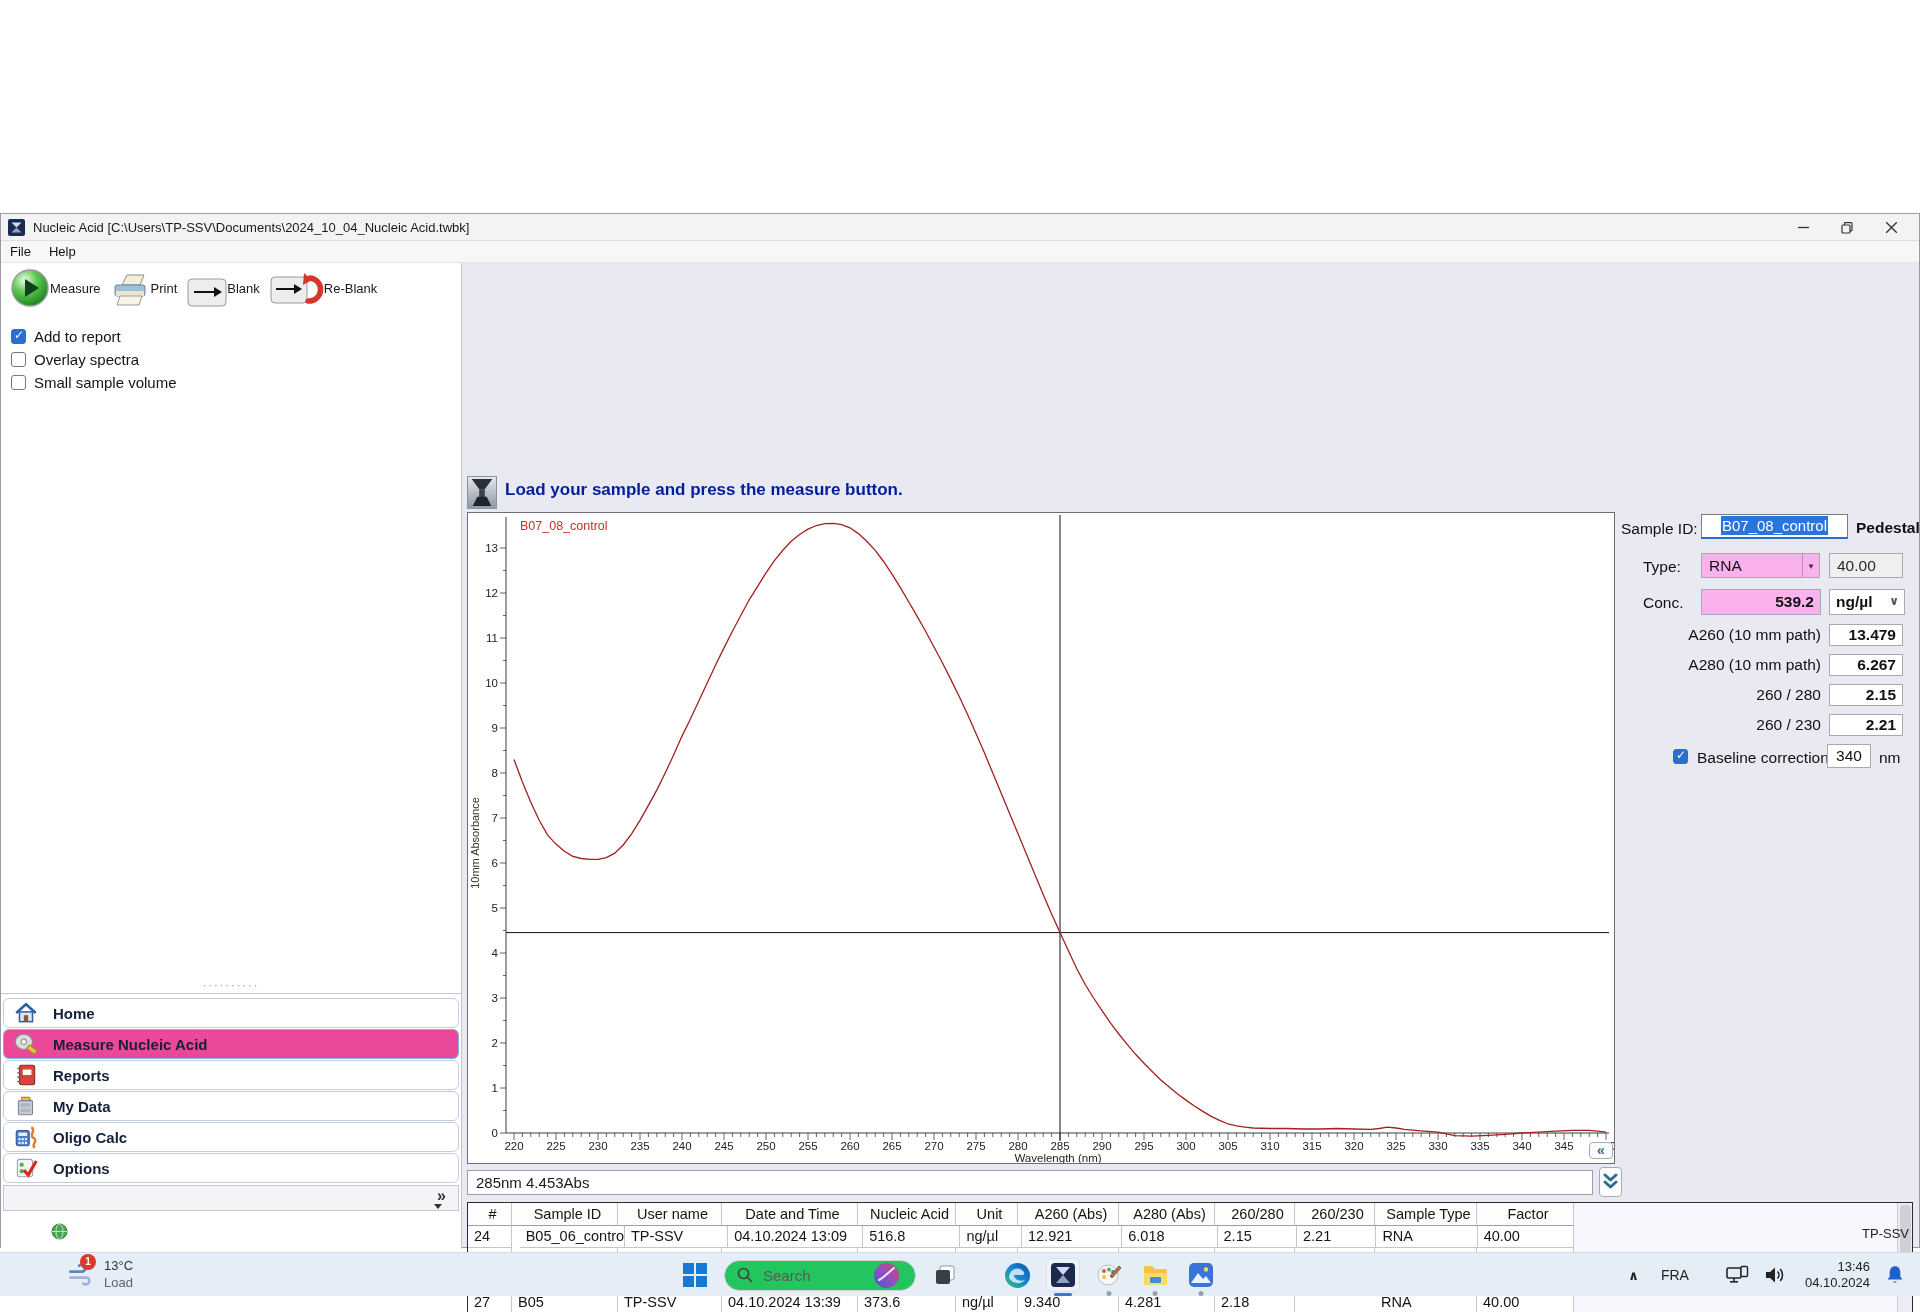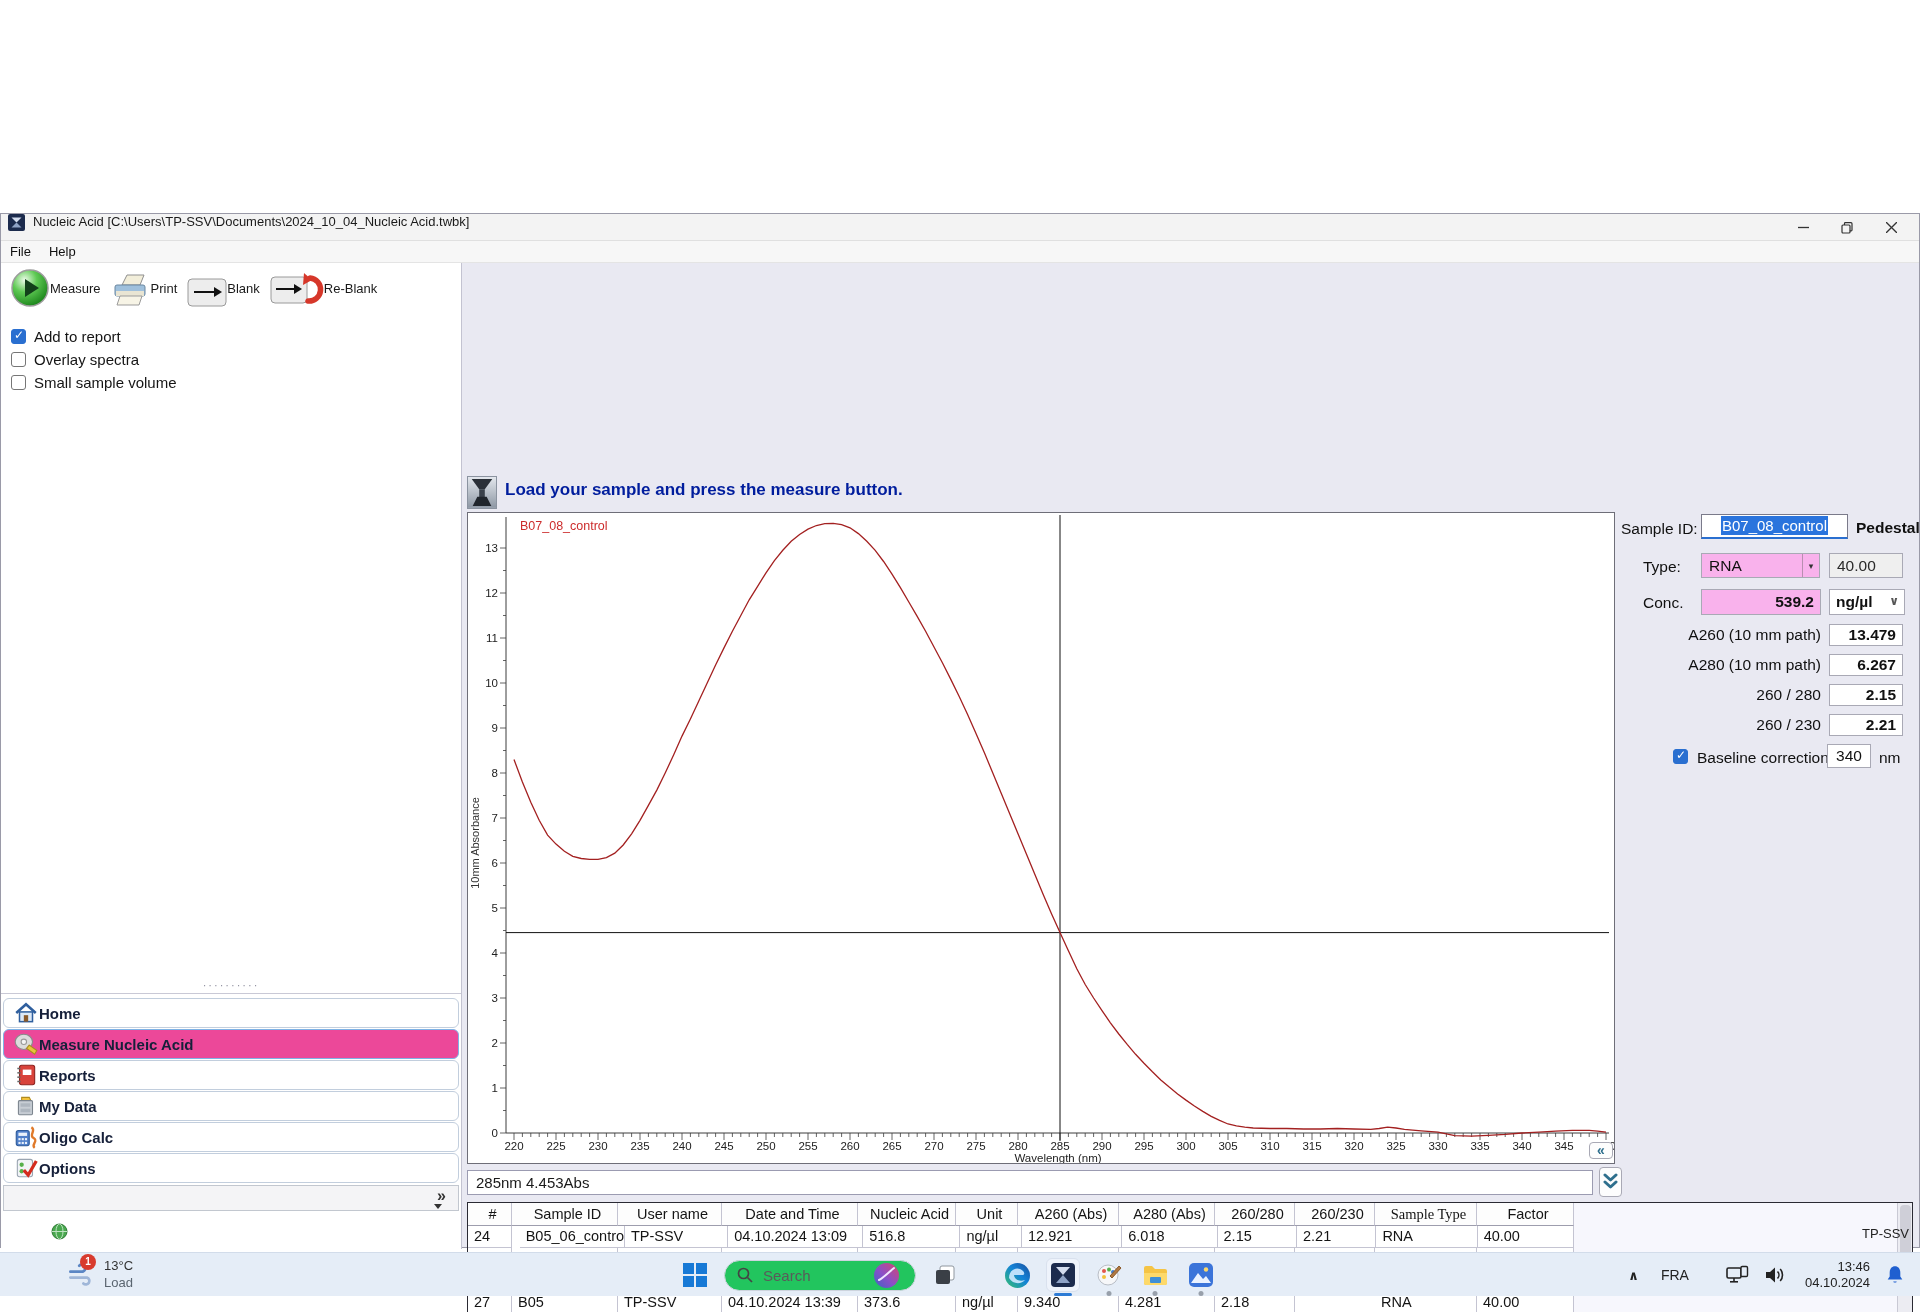--- a/index.html
+++ b/index.html
@@ -2,21 +2,21 @@
 <html><head>
 <meta charset="utf-8">
 <style>
   html,body{margin:0;padding:0;background:#fff;}
   *{box-sizing:border-box;}
   body{font-family:"Liberation Sans","DejaVu Sans",sans-serif;color:#111;}
   #canvas{position:relative;width:1920px;height:1312px;background:#fff;overflow:hidden;}
 
   
   #app-window{position:absolute;left:0;top:213px;width:1920px;height:1035px;background:#e9e9f2;border:1px solid #9a9aa8;}
-  #titlebar{position:absolute;left:0;top:0;width:100%;height:27px;background:#f3f3f3;border-bottom:1px solid #e0e0e0;display:flex;align-items:flex-start;}
+  #titlebar{position:absolute;left:0;top:0;width:100%;height:27px;background:#f3f3f3;border-bottom:1px solid #e0e0e0;display:flex;align-items:center;}
   #titlebar .app-ico{margin-left:7px;width:17px;height:17px;}
   #title-text{margin-left:8px;font-size:13px;color:#1a1a1a;}
   .win-btns{position:absolute;right:6px;top:0;height:27px;display:flex;}
   .win-btn{width:44px;height:27px;display:flex;align-items:center;justify-content:center;}
   #menubar{position:absolute;left:0;top:27px;width:100%;height:22px;background:#f7f7f7;border-bottom:1px solid #e4e4e4;display:flex;align-items:center;font-size:13px;}
   .menu-item{padding:0 9px;height:100%;display:flex;align-items:center;}
 
   
   #left-panel{position:absolute;left:0;top:49px;width:461px;height:986px;background:#fff;border-right:1px solid #c3c3d1;}
   #toolbar{position:absolute;left:4px;top:3px;display:flex;align-items:flex-start;}
@@ -28,21 +28,21 @@
   .chk{width:15px;height:15px;border:1px solid #767676;border-radius:3px;background:#fff;margin-right:8px;position:relative;flex:0 0 15px;}
   .chk.on{background:#2a6fd0;border-color:#2a6fd0;}
   .chk.on::after{content:'✓';position:absolute;left:2px;top:-2px;color:#fff;font-size:12px;font-weight:bold;}
   #drag-dots{position:absolute;left:0;top:718px;width:100%;text-align:center;color:#8f8f9f;font-size:11px;letter-spacing:2px;line-height:8px;}
 
   
   #sidebar{position:absolute;left:0;top:730px;width:100%;border-top:1px solid #c9c9d6;padding-top:3px;}
   .nav-item{position:relative;margin:1px 2px;height:30px;border:1px solid #c2cedd;border-radius:6px;background:#fff;display:flex;align-items:center;}
   .nav-item.active{background:#ec4899;border-color:#7fb2e5;}
   .nav-item .nav-ico{margin-left:9px;width:26px;height:26px;}
-  .nav-item .nav-lbl{font-size:15px;font-weight:bold;color:#16203a;}
+  .nav-item .nav-lbl{margin-left:14px;font-size:15px;font-weight:bold;color:#16203a;}
   #nav-more{margin:2px 2px 0 2px;height:26px;border:1px solid #c2c7cf;background:#f4f4f6;position:relative;}
   #nav-more .chevrons{position:absolute;right:12px;top:1px;font-size:16px;font-weight:bold;color:#333;}
   #nav-more .tri{position:absolute;right:16px;top:18px;width:0;height:0;border-left:4px solid transparent;border-right:4px solid transparent;border-top:5px solid #333;}
   #globe{position:absolute;left:50px;top:960px;width:17px;height:17px;}
 
   
   #msg-ico{position:absolute;left:466px;top:262px;width:30px;height:33px;border:1px solid #8b93a0;}
   #message{position:absolute;left:504px;top:266px;font-size:17px;font-weight:bold;color:#001d9d;}
   #chart-box{position:absolute;left:466px;top:298px;width:1148px;height:652px;background:#fff;border:1px solid #6e6e78;}
   #collapse-btn{position:absolute;left:1588px;top:928px;width:24px;height:17px;background:#fdfdfd;border:1px solid #a9a9b5;border-radius:4px;color:#2e6f8d;font-weight:bold;font-size:14px;line-height:14px;text-align:center;}
@@ -380,21 +380,21 @@
             <span class="t-cell" style="width: 44px;">#</span>
             <span class="t-cell" style="width: 106px;">Sample ID</span>
             <span class="t-cell" style="width: 104px;">User name</span>
             <span class="t-cell" style="width: 136px;">Date and Time</span>
             <span class="t-cell" style="width: 98px;">Nucleic Acid</span>
             <span class="t-cell" style="width: 62px; text-align: center;">Unit</span>
             <span class="t-cell" style="width: 101px;">A260 (Abs)</span>
             <span class="t-cell" style="width: 96px;">A280 (Abs)</span>
             <span class="t-cell" style="width: 80px;">260/280</span>
             <span class="t-cell" style="width: 80px;">260/230</span>
-            <span class="t-cell" style="width: 102px; font-family: Liberation Serif, serif;">Sample Type</span>
+            <span class="t-cell" style="width: 102px;">Sample Type</span>
             <span class="t-cell" style="width: 97px;">Factor</span>
           </div>
         </div>
       <div id="table-body">
           <div class="t-row">
             <span class="t-cell" style="width: 44px;">24</span>
             <span class="t-cell" style="width: 106px; margin-left: 8px;">B05_06_control</span>
             <span class="t-cell" style="width: 104px;">TP-SSV</span>
             <span class="t-cell" style="width: 136px;">04.10.2024 13:09</span>
             <span class="t-cell" style="width: 98px;">516.8</span>

